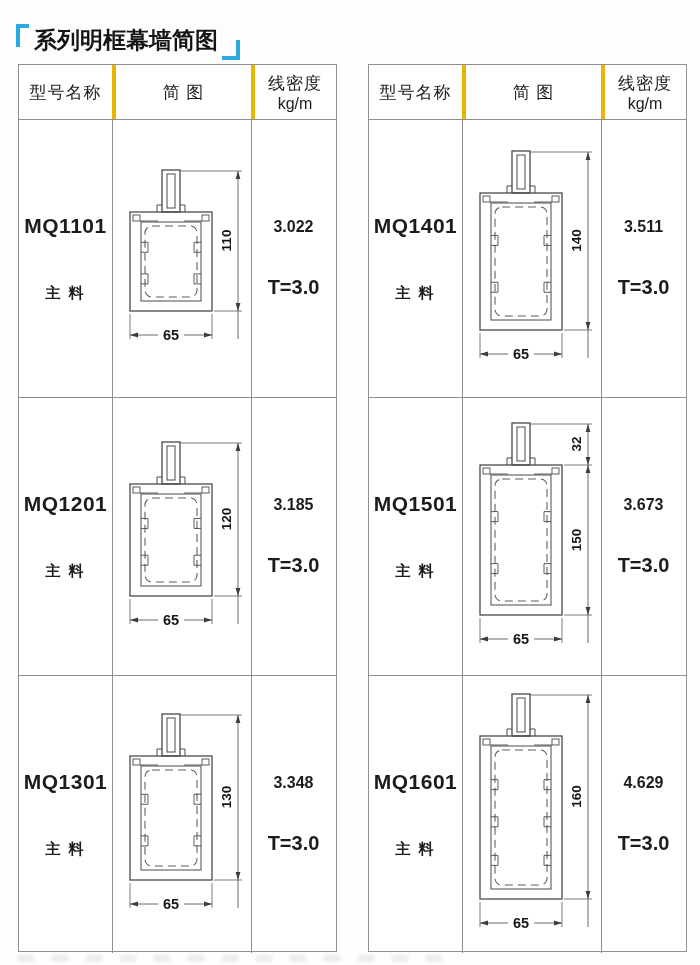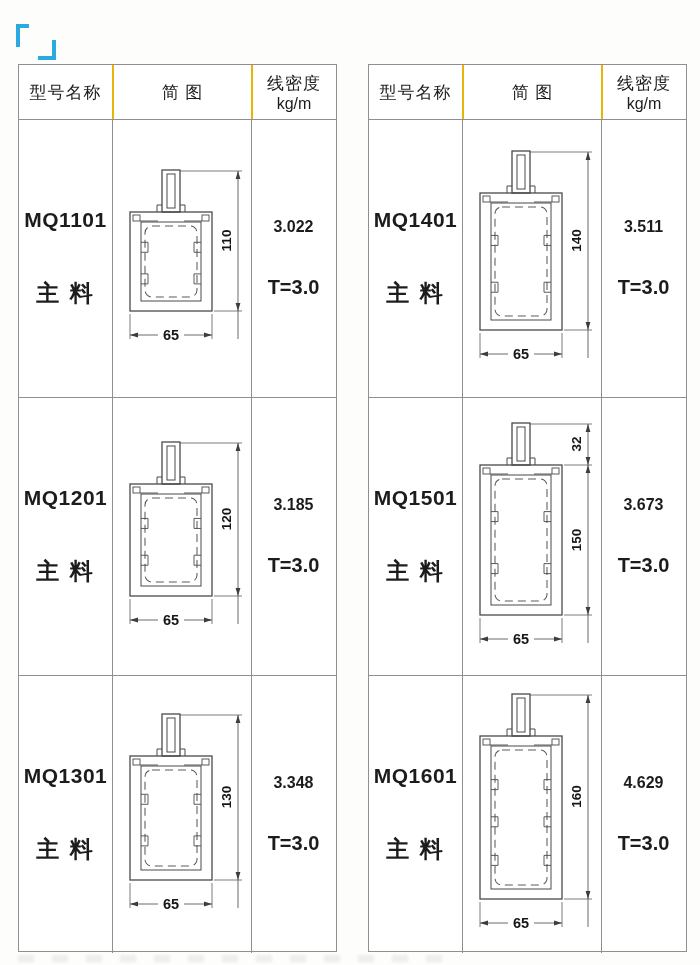--- a/index.html
+++ b/index.html
@@ -36,48 +36,49 @@
   }
   .ptable.left{left:18px;}
   .ptable.right{left:368px;}
   .thead{
     display:grid;grid-template-columns:93px 139px 84px;height:54px;
   }
   .th{
     display:flex;flex-direction:column;align-items:center;justify-content:center;
     font-weight:normal;font-size:17px;letter-spacing:1px;
   }
-  .th + .th{border-left:2px solid #eab308;}
+  .th + .th{border-left:4px solid #eab308;}
   .th .sub{font-size:16px;letter-spacing:0;}
   .tr{
     display:grid;grid-template-columns:93px 139px 84px;height:277px;
     border-top:1px solid #8f8f8f;
   }
   .td{
     display:flex;flex-direction:column;align-items:center;justify-content:center;
     overflow:hidden;
     gap:39px;
   }
   .td + .td{border-left:1px solid #8f8f8f;}
   .model-name{font-size:21px;font-weight:bold;letter-spacing:0.5px;}
-  .model-material{font-size:23px;font-weight:bold;margin-top:7px;letter-spacing:2px;}
+  .model-material{font-size:15px;font-weight:bold;margin-top:7px;letter-spacing:2px;}
   .density-value{font-size:16px;font-weight:bold;}
   .density-thickness{font-size:20px;font-weight:bold;margin-top:1px;}
   .scan-artifact{
     position:absolute;left:18px;top:955px;width:430px;height:7px;
     background:repeating-linear-gradient(90deg,rgba(60,60,60,.18) 0 16px,transparent 16px 34px);
     filter:blur(1.6px);opacity:.45;
   }
   svg text{font-family:"Liberation Sans","DejaVu Sans",sans-serif;}
 </style>
 </head>
 <body>
 
 <div class="title-row">
   <span class="bracket-left"></span>
+  <span class="title-black">系列明框幕墙简图</span>
   <span class="bracket-right"></span>
 </div>
 
 <div class="ptable left">
   <div class="thead">
     <div class="th">型号名称</div>
     <div class="th">简 图</div>
     <div class="th">
       <span>线密度</span>
       <span class="sub">kg/m</span>

